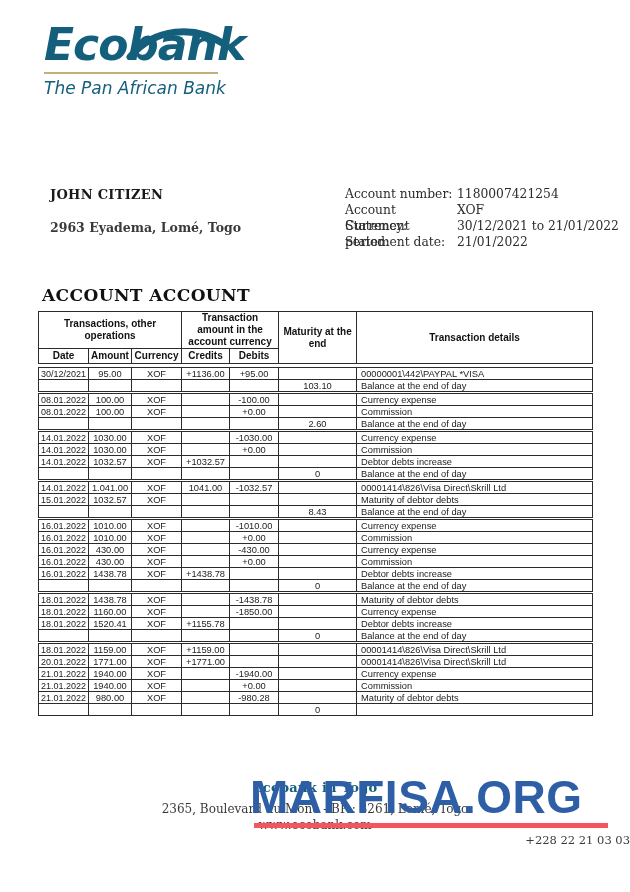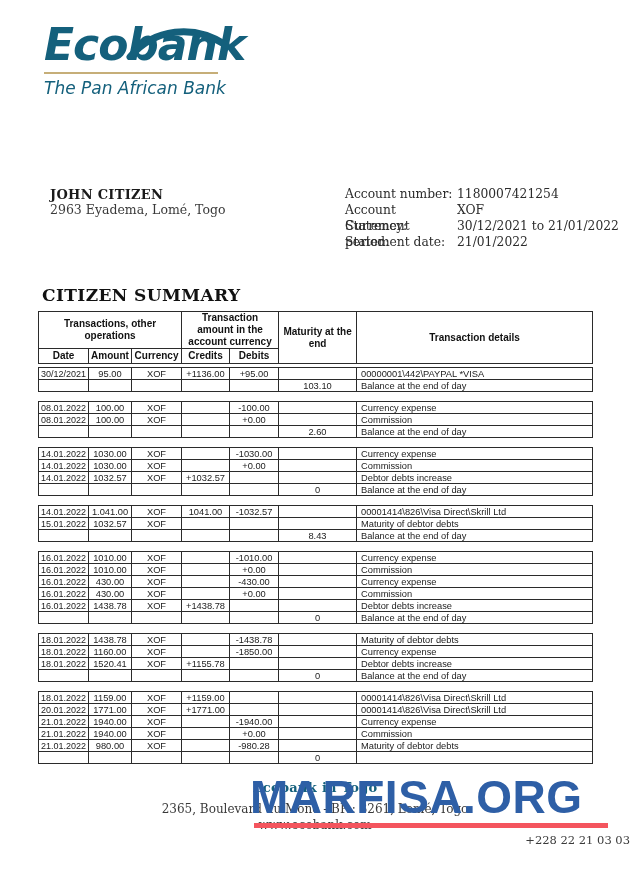--- a/index.html
+++ b/index.html
@@ -27,21 +27,21 @@
   .logo-tagline {
     margin-top:4px;
     font-family:"DejaVu Sans", sans-serif;
     font-style: italic; font-weight: 500;
     font-size: 17px; color: var(--brand_teal);
   }
 
   
   .customer { position:absolute; left:50px; top:187px; }
   .customer-name { font-weight:bold; font-size:13px; letter-spacing:.3px; color:#1a1a1a; }
-  .customer-address { font-size:12.5px; color:#3a3a3a; margin-top:0; }
+  .customer-address { font-size:12.5px; color:#3a3a3a; margin-top:18px;font-weight:bold; }
 
   .acct-info { position:absolute; left:345px; top:186px; font-size:12.3px; color:#2c2c2c; }
   .acct-row { display:flex; height:16px; line-height:16px; }
   .acct-label { width:112px; }
   .acct-value { }
 
   
   .summary-title {
     position:absolute; left:42px; top:285px;
     font-size:17px; font-weight:bold; letter-spacing:.4px; color:#111;
@@ -58,21 +58,21 @@
     font-size:9.3px; color:#1c1c1c;
     text-align:center; vertical-align:middle;
     padding:0 2px; overflow:hidden; white-space:nowrap;
   }
   .head-table td.gh {
     font-weight:bold; font-size:10px;
     white-space:normal; line-height:1.2; color:#111;
   }
   .head-table tr:first-child td { height:26px; }
   .head-table tr.subhead td { height:15px; }
-  .body-grp { margin-top:9px; }
+  .body-grp { margin-top:1px; }
   #table-groups table:first-child { margin-top:3px; }
   .body-grp td { height:12px; }
   .body-grp td.c0 { font-size:9px; }
   .body-grp td.c6 { text-align:left; padding-left:4px; }
 
   
   .footer { position:absolute; left:0; top:780px; width:630px; text-align:center; }
   .footer-heading { font-size:13px; font-weight:bold; color:var(--brand_teal); letter-spacing:.3px; }
   .footer-address { margin-top:7px; font-size:12px; color:#3a3a3a; }
   .footer-site { margin-top:2px; font-size:12px; color:#3a3a3a; }
@@ -121,21 +121,21 @@
     <div class="acct-row">
       <div class="acct-label">Statement period:</div>
       <div class="acct-value">30/12/2021 to 21/01/2022</div>
     </div>
     <div class="acct-row">
       <div class="acct-label">Statement date:</div>
       <div class="acct-value">21/01/2022</div>
     </div>
   </div>
 
-  <div class="summary-title">CITIZEN SUMMARY</div>
+  <div class="summary-title">ACCOUNT ACCOUNT</div>
 
   <div class="bstable">
     <table class="grp head-table">
       <colgroup>
         <col style="width:50px">
           <col style="width:43px">
           <col style="width:50px">
         <col style="width:48px">
           <col style="width:49px">
           <col style="width:78px">

